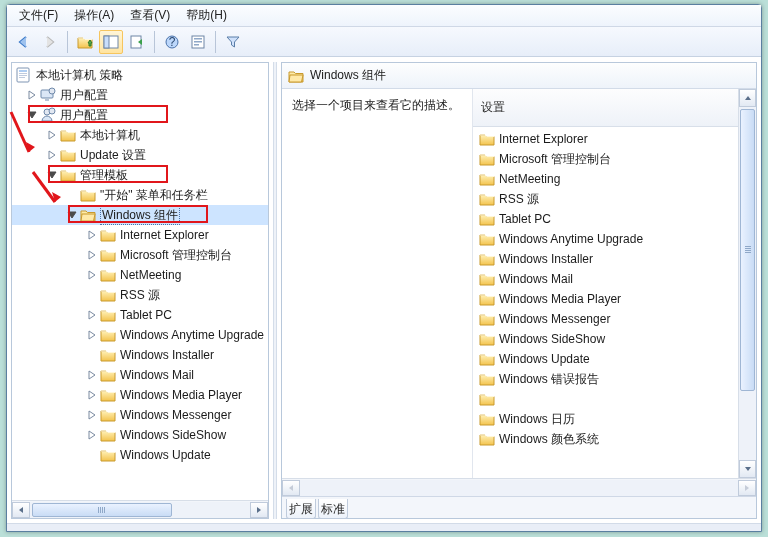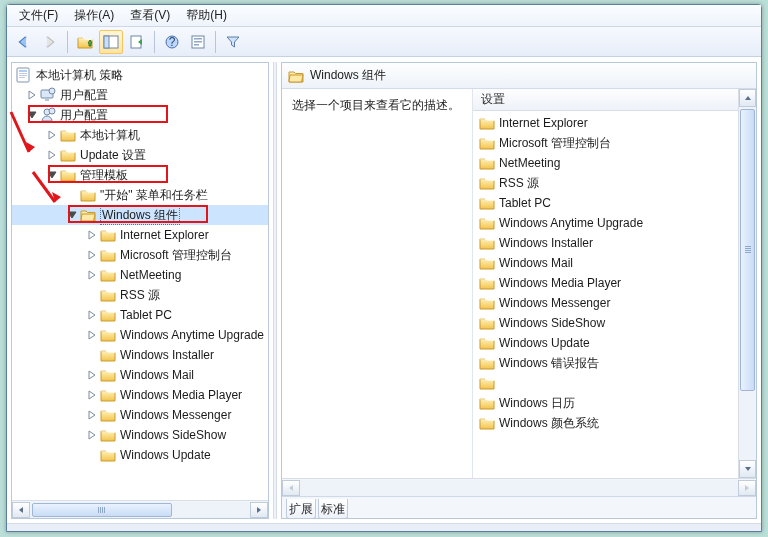--- a/index.html
+++ b/index.html
@@ -93,21 +93,21 @@
   .rp-header {
     height:26px; background:linear-gradient(to bottom,#fdfefe,#eef3fa);
     border-bottom:1px solid #d2dbe8; display:flex; align-items:center; padding:0 6px;
   }
   .rp-header .ic { margin-right:6px; }
   .rp-header .ttl { color:#1b1b1b; }
   .rp-body { flex:1; display:flex; overflow:hidden; }
   .rp-desc { width:190px; padding:8px 8px 0 10px; color:#1b1b1b; }
   .rp-listcol { flex:1; border-left:1px solid #e1e6ee; display:flex; flex-direction:column; overflow:hidden; }
   .colhead {
-    height:22px; display:flex; align-items:center; padding:0 8px;
+    height:38px; display:flex; align-items:center; padding:0 8px;
     background:linear-gradient(to bottom,#fdfdfe,#eef2f8); border-bottom:1px solid #d8dfe9;
     color:#2b2b2b;
   }
   .rp-list { flex:1; overflow:hidden; padding-top:2px; }
   .rp-list .row { height:20px; padding-left:6px; }
   .vscroll {
     width:18px; border-left:1px solid #d7dee8; background:#f2f5fa;
     display:flex; flex-direction:column;
   }
   .vscroll .arrow { height:18px; background:linear-gradient(to bottom,#fff,#e2e9f3); border:1px solid #c0cbdb; display:flex; align-items:center; justify-content:center; }

